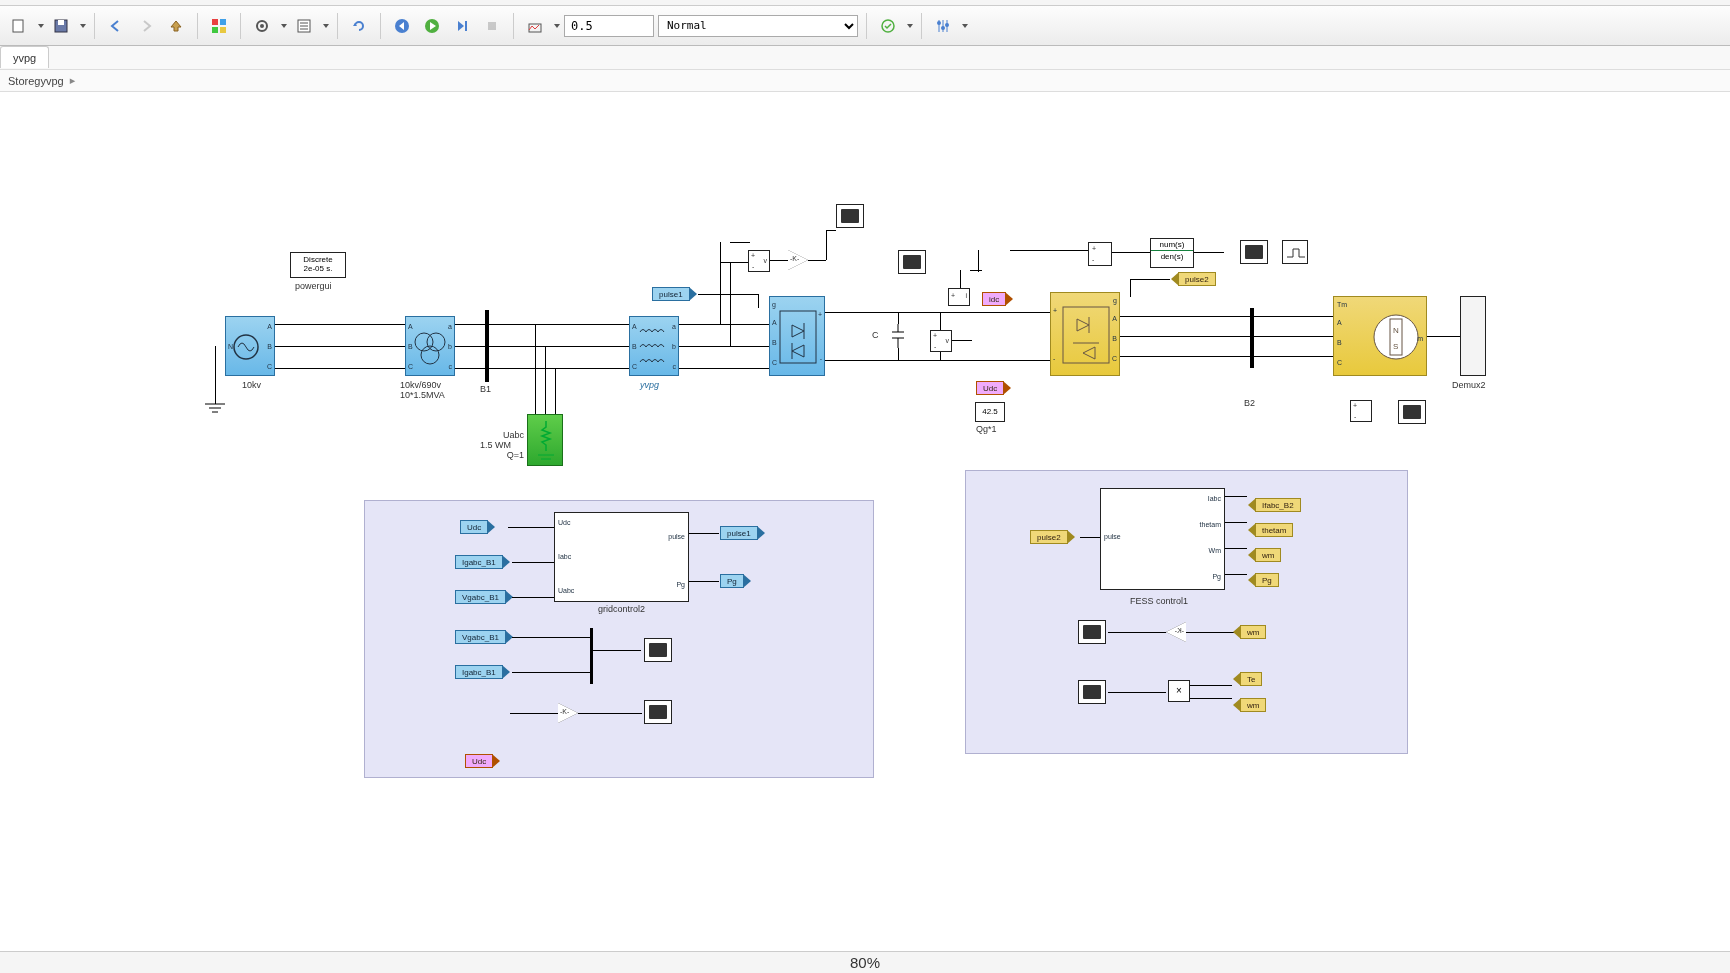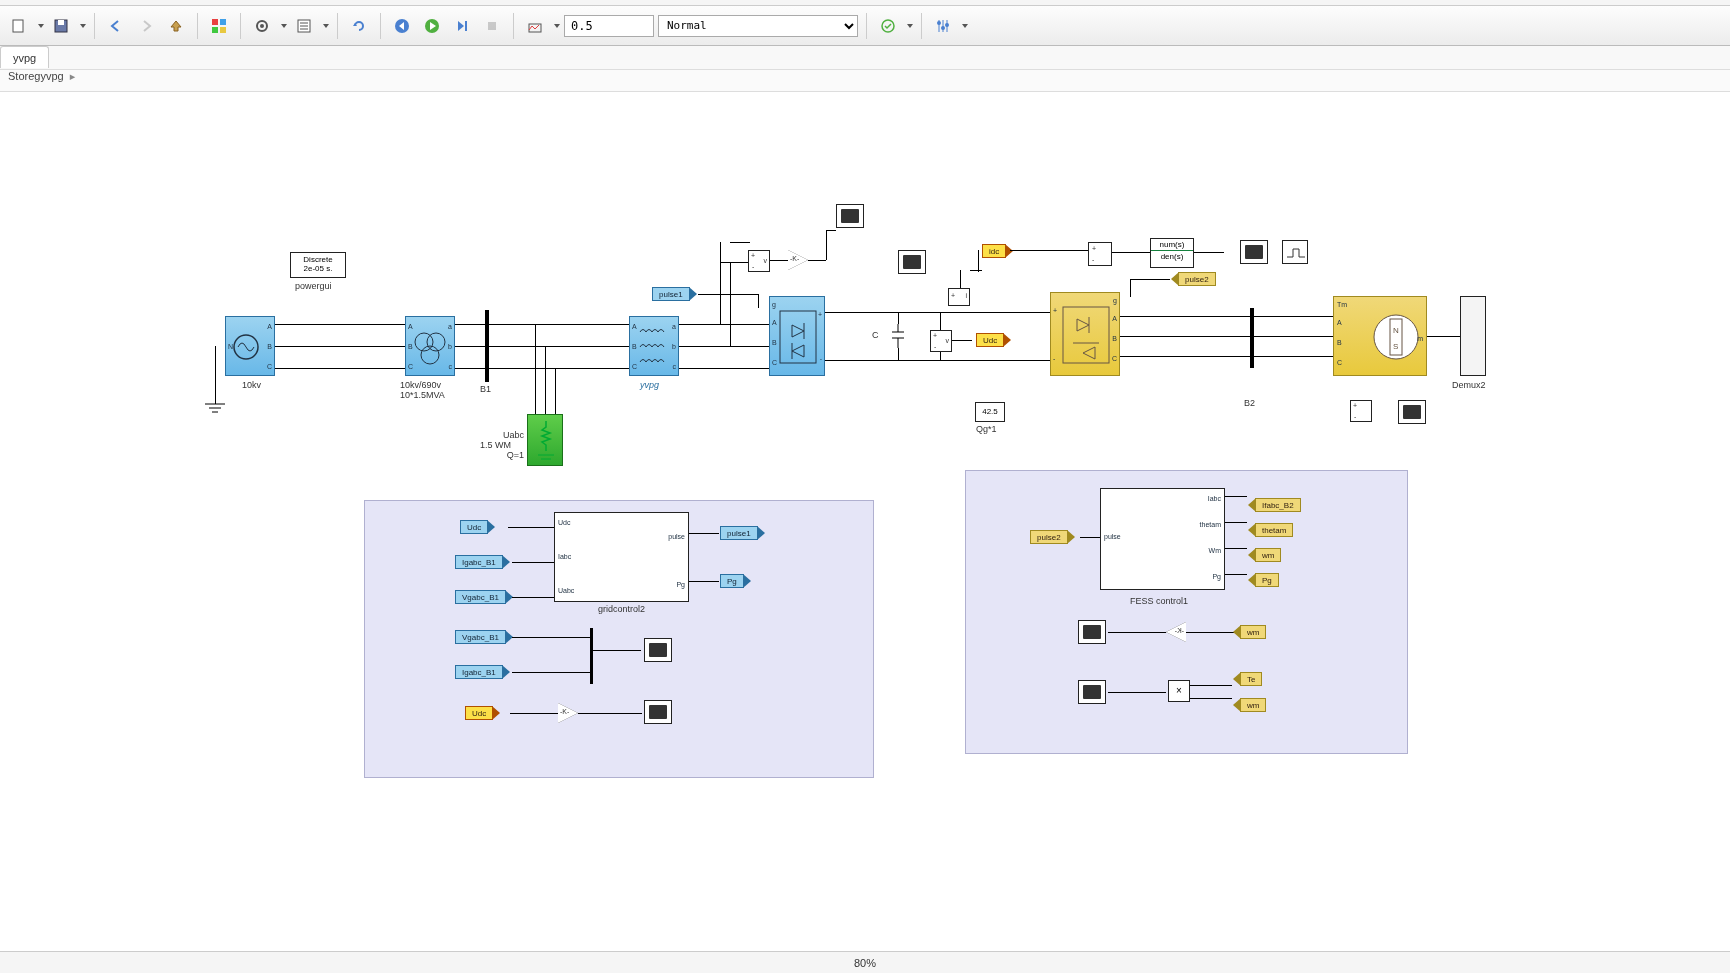--- a/index.html
+++ b/index.html
@@ -10,56 +10,56 @@
 .toolbar { height: 40px; background: linear-gradient(#fdfdfd,#ececec); border-bottom: 1px solid #bbb; display: flex; align-items: center; padding: 0 6px; gap: 4px; }
 .tbtn { width: 26px; height: 26px; border: 1px solid transparent; border-radius: 2px; display: flex; align-items: center; justify-content: center; background: transparent; cursor: pointer; }
 .tsep { width: 1px; height: 26px; background: #ccc; margin: 0 4px; }
 .darrow { width: 0; height: 0; border-left: 3px solid transparent; border-right: 3px solid transparent; border-top: 4px solid #555; margin-left: 2px; }
 .toolbar input[type="text"] { height: 22px; border: 1px solid #aaa; padding: 0 6px; font-family: monospace; font-size: 12px; }
 .toolbar select { height: 22px; border: 1px solid #aaa; font-family: monospace; font-size: 11px; padding: 0 4px; background: #fff; }
 
 .tabbar { height: 24px; background: #f8f8f8; border-bottom: 1px solid #ddd; display: flex; padding-left: 0; }
 .tab { height: 22px; padding: 0 12px; background: #fff; border: 1px solid #ccc; border-bottom: none; border-top-left-radius: 3px; border-top-right-radius: 3px; font-size: 11px; color: #333; display: flex; align-items: center; }
 
-.breadcrumb { height: 22px; background: #fafafa; border-bottom: 1px solid #ddd; display: flex; padding: 0 8px; font-size: 11px; color: #444; gap: 6px; }
+.breadcrumb { height: 22px; background: #fafafa; border-bottom: 1px solid #ddd; display: flex; align-items: center; padding: 0 8px; font-size: 11px; color: #444; gap: 6px; }
 .breadcrumb .caret { color: #888; }
 
 .canvas { position: relative; width: 100%; height: 860px; background: #fff; overflow: hidden; }
 
 .blk { position: absolute; border: 1px solid #222; background: #fff; }
 .blk.blue { background: linear-gradient(#9cd3f0,#68b8e8); border-color: #2a6fa0; }
 .blk.green { background: linear-gradient(#5fcd4a,#2ea82e); border-color: #1a701a; }
 .blk.yellow { background: linear-gradient(#f0d878,#e8c93c); border-color: #a08a20; }
 .blk.white { background: #fff; }
 .blk.grey { background: #f4f4f4; }
 .blk.purple { background: #e5e5f7; border-color: #b0b0d0; }
 .lbl { position: absolute; font-size: 9px; color: #333; white-space: nowrap; text-align: center; }
 .plbl { font-size: 7px; color: #333; }
 
 .tag { position: absolute; border: 1px solid; font-size: 8px; display: flex; align-items: center; justify-content: center; padding: 0 6px; height: 14px; }
 .tag.blue { background: #9cd3f0; border-color: #2a6fa0; color: #123; }
 .tag.yellow { background: #f0d878; border-color: #a08a20; color: #321; }
-.tag.orange { background: #fde047; border-color: #b05000; color: #321; }
+.tag.orange { background: #f0abfc; border-color: #b05000; color: #321; margin-top: 48px; }
 
 .tag.arrow-r::after { content: ''; position: absolute; right: -8px; top: -1px; width: 0; height: 0; border-top: 7px solid transparent; border-bottom: 7px solid transparent; border-left: 8px solid; border-left-color: inherit; }
 .tag.arrow-l::before { content: ''; position: absolute; left: -8px; top: -1px; width: 0; height: 0; border-top: 7px solid transparent; border-bottom: 7px solid transparent; border-right: 8px solid; border-right-color: inherit; }
 
 .scope { position: absolute; width: 28px; height: 24px; border: 1px solid #222; background: #fff; }
 .scope::before { content: ''; position: absolute; left: 4px; top: 4px; right: 4px; bottom: 4px; background: #333; border-radius: 1px; }
 
 .gain { position: absolute; width: 0; height: 0; border-top: 10px solid transparent; border-bottom: 10px solid transparent; border-left: 20px solid #fff; filter: drop-shadow(0 0 0.5px #222); }
 .gain::after { content: '-K-'; position: absolute; left: -18px; top: -5px; font-size: 7px; color: #333; }
 
 .line { position: absolute; background: #000; }
 .lineh { height: 1px; }
 .linev { width: 1px; }
 
 .bus { position: absolute; width: 4px; background: #000; }
 
-.statusbar { position: fixed; bottom: 0; left: 0; right: 0; height: 22px; background: #f5f5f5; border-top: 1px solid #ccc; display: flex; align-items: center; justify-content: center; font-size: 11px; color: #333; }
+.statusbar { position: fixed; bottom: 0; left: 0; right: 0; height: 22px; background: #f5f5f5; border-top: 1px solid #ccc; display: flex; align-items: center; justify-content: center; font-size: 15px; color: #333; }
 
 
 .port { position: absolute; font-size: 7px; color: #234; }
 </style>
 </head>
 <body>
 
 <div class="menubar"></div>
 
 <div class="toolbar">

